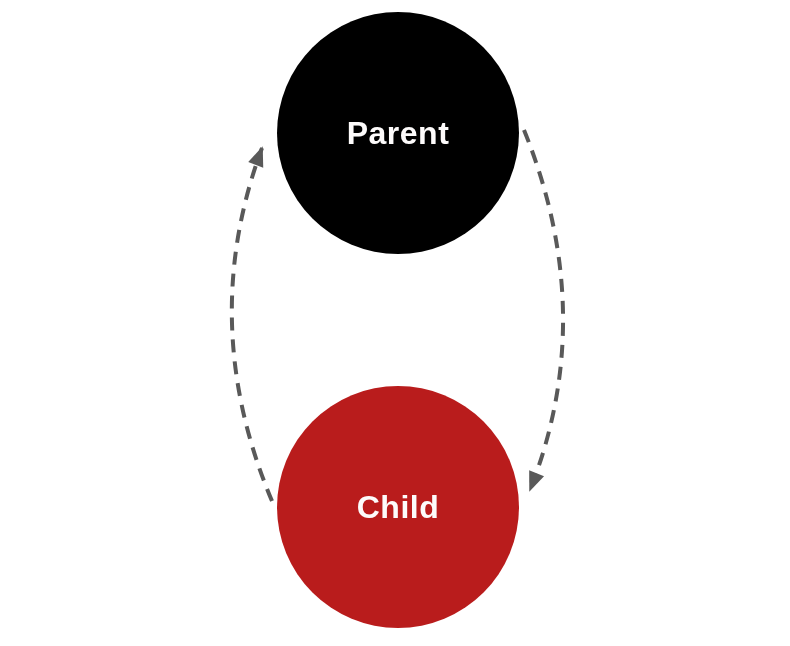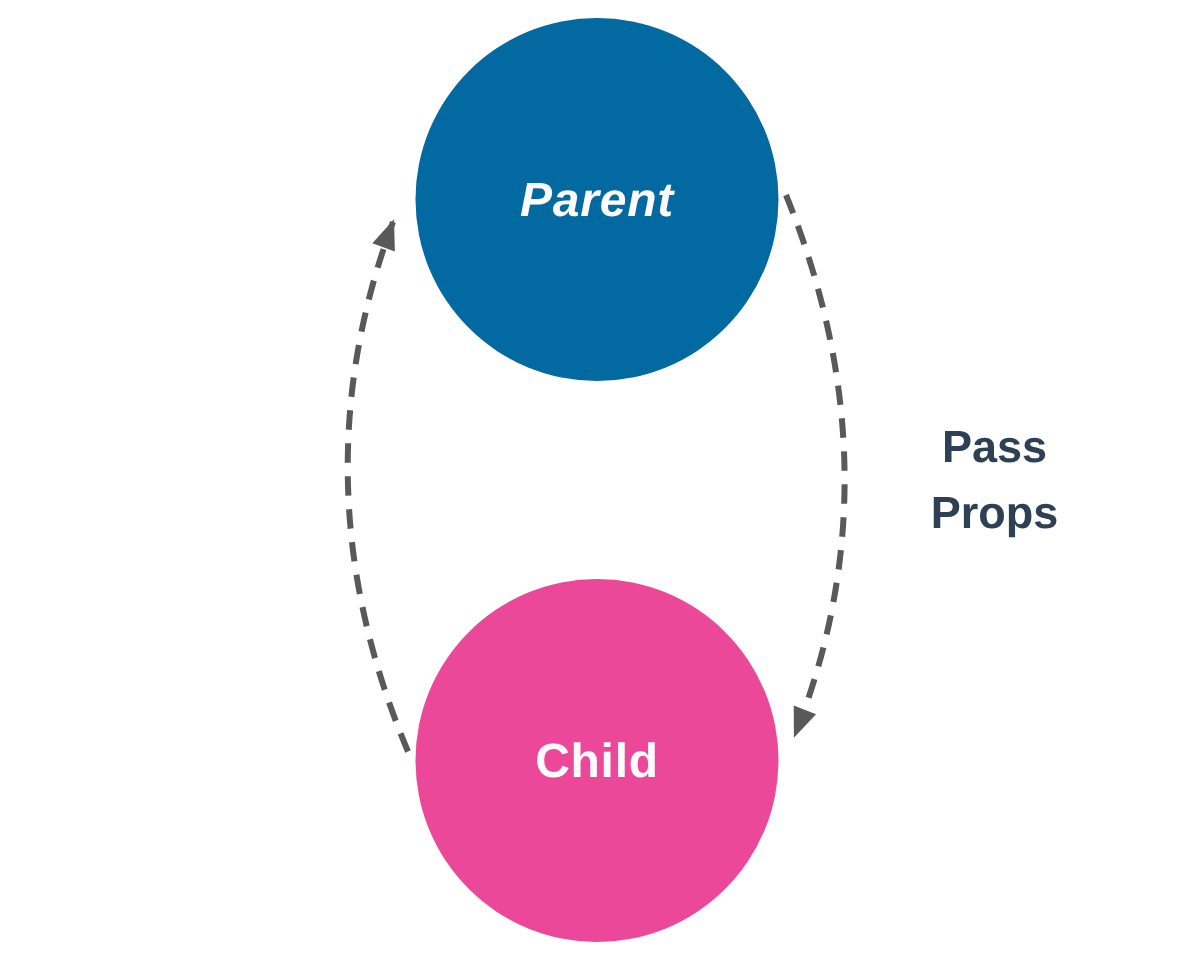--- a/index.html
+++ b/index.html
@@ -66,24 +66,23 @@
       <marker id="arrowhead-down" markerUnits="userSpaceOnUse" markerWidth="24" markerHeight="20" refX="19" refY="9" orient="auto">
         <path d="M1,1 L21,9 L1,17 Z" style="fill: rgb(89, 89, 89);"></path>
       </marker>
     </defs>
 
     <path class="edge-path" d="M 272 501 Q 197 323 262 148" marker-end="url(#arrowhead-up)" style="stroke: rgb(89, 89, 89);"></path>
 
     <path class="edge-path" d="M 524 130 Q 599 315 530 490" marker-end="url(#arrowhead-down)" style="stroke: rgb(89, 89, 89);"></path>
   </svg>
 
-  <div class="node node-parent" style="background-color: #0369a1; color: rgb(253, 251, 251); font-style: italic;">
+  <div class="node node-parent" style="background-color: #000000; color: rgb(253, 251, 251);">
     <span class="node-label">Parent</span>
   </div>
 
-  <div class="node node-child" style="background-color: #ec4899; color: rgb(253, 251, 251);">
+  <div class="node node-child" style="background-color: #b91c1c; color: rgb(253, 251, 251);">
     <span class="node-label">Child</span>
   </div>
 
 
-  <div class="edge-label edge-label-right" style="color: rgb(46, 64, 83);">Pass Props</div>
 
 </div>
 
 </body></html>

